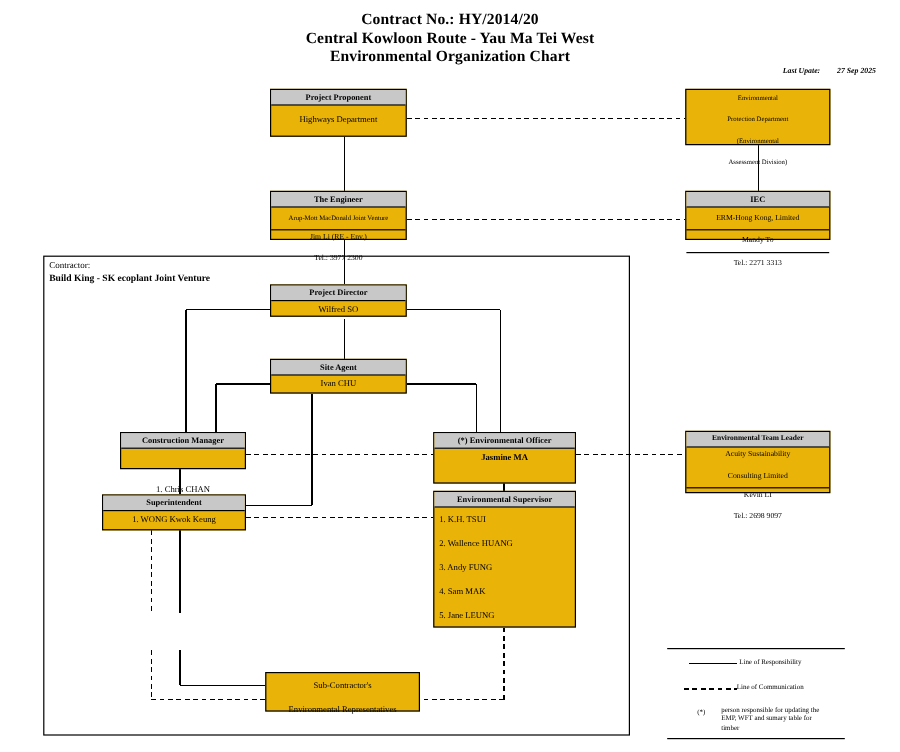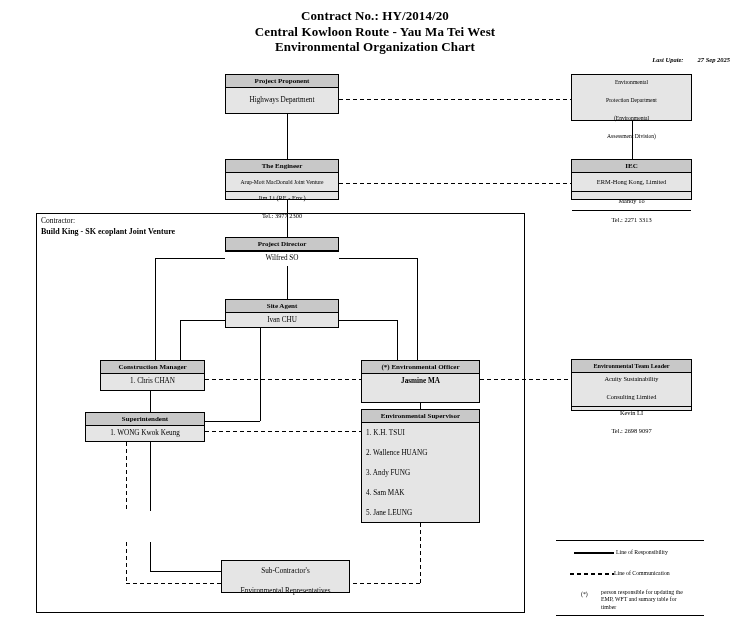--- a/index.html
+++ b/index.html
@@ -53,21 +53,21 @@
     position: absolute;
     left: 0; top: 0;
     width: 750px; height: 627px;
     pointer-events: none;
   }
 
   
   .node {
     position: absolute;
     border: 1px solid #000;
-    background: #e5e5e5;
+    background: #eab308;
     box-sizing: border-box;
     text-align: center;
   }
   .node .hdr {
     background: #c8c8c8;
     border-bottom: 1px solid #000;
     font-weight: bold;
     font-size: 7px;
     line-height: 10px;
     padding: 1px 0 1px 0;
@@ -224,33 +224,33 @@
     <div class="row small" style="font-size:6.4px;">Tel.: 3977 2300</div>
   </div>
 
   <div class="node" style="left:571px; top:159px; width:121px; height:41px;">
     <div class="hdr">IEC</div>
     <div class="row small sep" style="font-size:6.4px;">ERM-Hong Kong, Limited</div>
     <div class="row small sep" style="font-size:6.4px;">Mandy To</div>
     <div class="row small" style="font-size:6.4px;">Tel.: 2271 3313</div>
   </div>
 
-  <div class="node" style="left:225px; top:237px; width:114px; height:15px;">
+  <div class="node" style="left:225px; top:237px; width:114px; height:27px;">
     <div class="hdr">Project Director</div>
     <div class="row" style="padding-top:2px;">Wilfred SO</div>
   </div>
 
   <div class="node" style="left:225px; top:299px; width:114px; height:29px;">
     <div class="hdr">Site Agent</div>
     <div class="row" style="padding-top:2px;">Ivan CHU</div>
   </div>
 
   <div class="node" style="left:100px; top:360px; width:105px; height:31px;">
     <div class="hdr">Construction Manager</div>
-    <div class="row" style="padding-top:2px;">1. Chris CHAN</div>
+    <div class="row" style="padding-top:2px;margin-top:27px;">1. Chris CHAN</div>
   </div>
 
   <div class="node" style="left:361px; top:360px; width:119px; height:43px;">
     <div class="hdr">(*) Environmental Officer</div>
     <div class="row" style="padding-top:2px;font-weight:bold;">Jasmine MA</div>
   </div>
 
   <div class="node" style="left:571px; top:359px; width:121px; height:52px;">
     <div class="hdr" style="font-size:6.2px;">Environmental Team Leader</div>
     <div class="row small" style="font-size:6.4px;padding-top:2px;">Acuity Sustainability</div>

